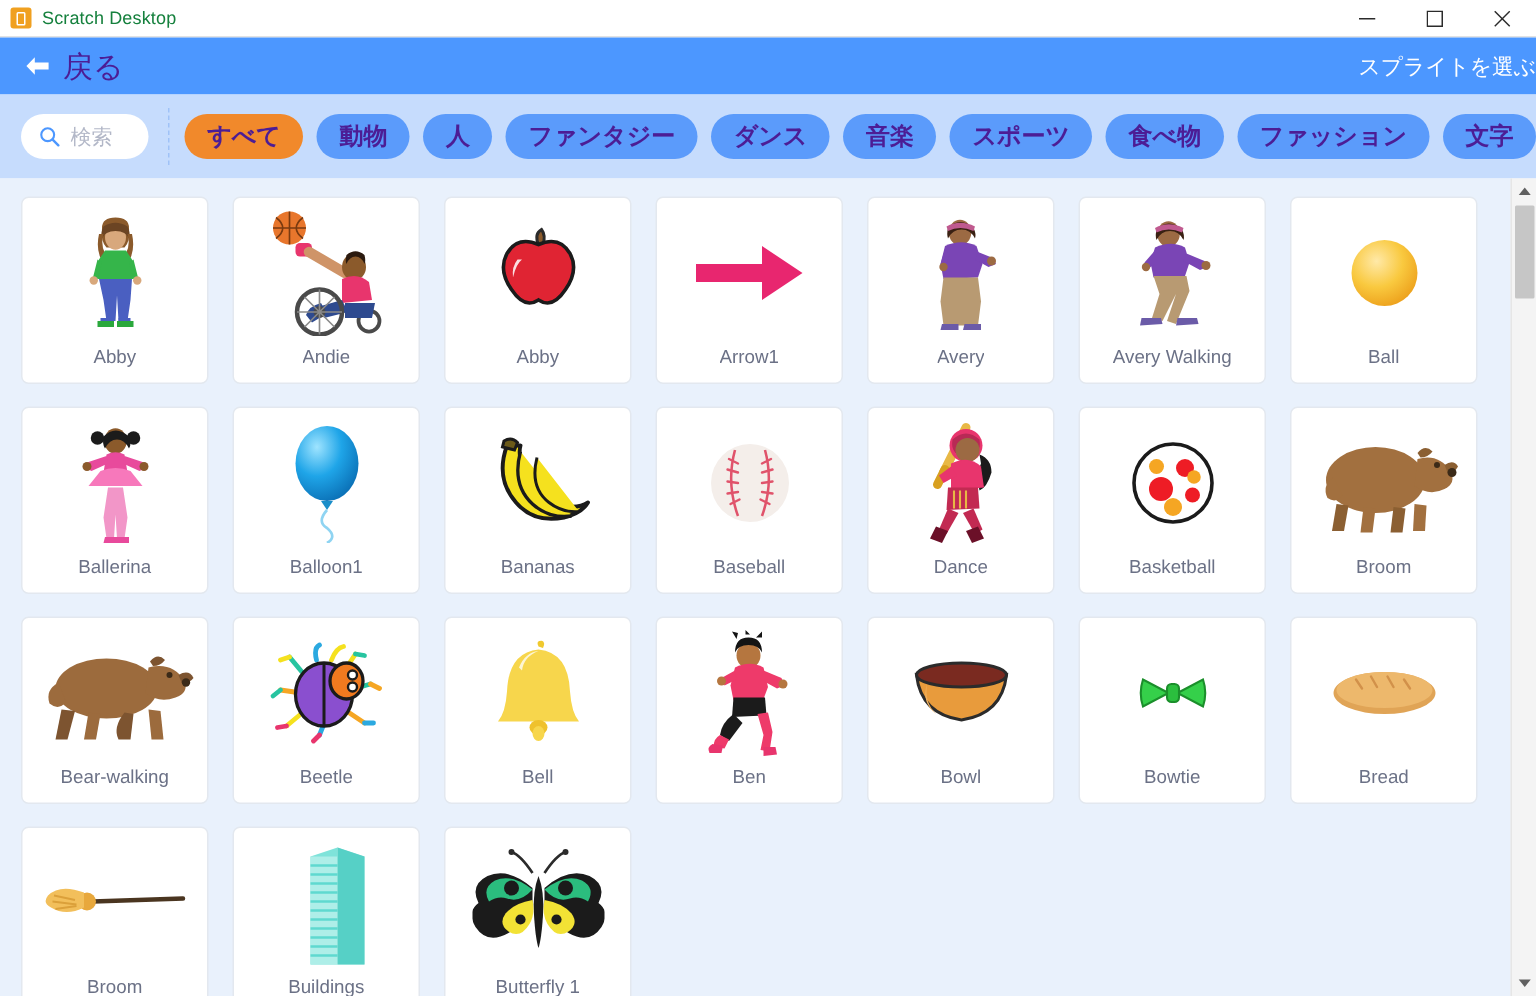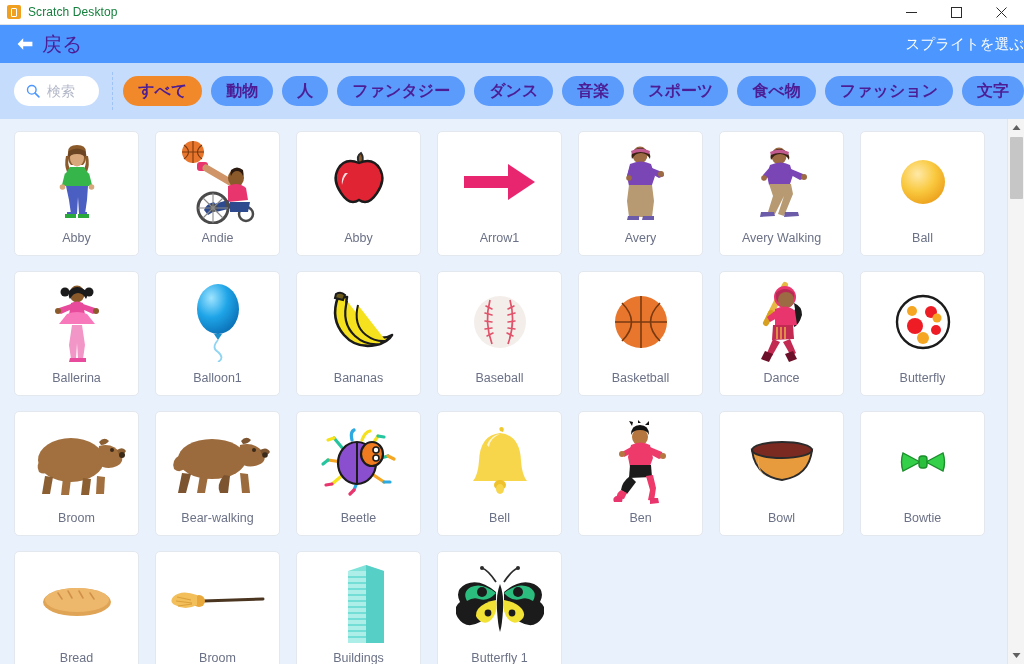--- a/index.html
+++ b/index.html
@@ -379,31 +379,20 @@
 <g stroke="#e0536b" stroke-width="1.6" stroke-linecap="round">
 <path d="M15 13 l6 3M14 20 l7 2M14 28 l7 1M14 36 l7-1M16 43 l6-3"></path>
 <path d="M43 13 l-6 3M44 20 l-7 2M44 28 l-7 1M44 36 l-7-1M42 43 l-6-3"></path>
 </g>
 </svg>
           </div>
           <div class="card-label">Baseball</div>
         </div>
         <div class="card">
           <div class="thumb">
-            <svg width="56" height="56" viewBox="0 0 56 56">
-<circle cx="28" cy="28" r="26" fill="#e8762c"></circle>
-<g stroke="#7a3a10" stroke-width="1.6" fill="none">
-<path d="M2 28h52M28 2v52M9 9q19 19 0 38M47 9q-19 19 0 38"></path>
-</g>
-</svg>
-          </div>
-          <div class="card-label">Basketball</div>
-        </div>
-        <div class="card">
-          <div class="thumb">
             <svg width="66" height="82" viewBox="0 0 66 82">
 <path d="M36 4 L21 34" stroke="#e8b845" stroke-width="6" stroke-linecap="round"></path>
 <path d="M22 32 l-5 10" stroke="#d8a020" stroke-width="6" stroke-linecap="round"></path>
 <circle cx="36" cy="16" r="11" fill="#e8356d"></circle>
 <path d="M27 12 q9-8 18 0 1 6-2 9h-14q-3-3-2-9z" fill="#b82a55"></path>
 <ellipse cx="37" cy="19" rx="8" ry="8" fill="#9c6a43"></ellipse>
 <path d="M45 22 q8 3 8 12 -3 10-8 12 l-2-10 3-8z" fill="#1b1b1b"></path>
 <path d="M26 28 q12-6 20 2 l2 14 -22 2z" fill="#e8356d"></path>
 <path d="M26 30 l-8 6 3 5 9-5z" fill="#e8356d"></path>
 <path d="M24 44 h20 l1 14 -22 1z" fill="#c22a52"></path>
@@ -421,21 +410,21 @@
             <svg width="58" height="58" viewBox="0 0 58 58">
 <circle cx="29" cy="29" r="26" fill="#fff" stroke="#1b1b1b" stroke-width="2.4"></circle>
 <circle cx="21" cy="33" r="8" fill="#ee1c25"></circle>
 <circle cx="37" cy="19" r="6" fill="#ee1c25"></circle>
 <circle cx="42" cy="37" r="5" fill="#ee1c25"></circle>
 <circle cx="18" cy="18" r="5" fill="#f5a623"></circle>
 <circle cx="43" cy="25" r="4.5" fill="#f5a623"></circle>
 <circle cx="29" cy="45" r="6" fill="#f5a623"></circle>
 </svg>
           </div>
-          <div class="card-label">Butterfly</div>
+          <div class="card-label">Basketball</div>
         </div>
         <div class="card">
           <div class="thumb">
             <svg width="104" height="68" viewBox="0 0 104 68">
 <ellipse cx="46" cy="32" rx="33" ry="22" fill="#a2703f"></ellipse>
 <path d="M74 18 q14-4 22 8 4 8-4 12 -10 5-20-2z" fill="#a2703f"></path>
 <path d="M92 22 q6-4 9 1 -2 4-7 4z" fill="#8b5f32"></path>
 <circle cx="97" cy="27" r="3" fill="#3b2a18"></circle>
 <circle cx="87" cy="22" r="2" fill="#3b2a18"></circle>
 <path d="M74 14 q5-6 10-1 -3 4-8 4z" fill="#8b5f32"></path>

